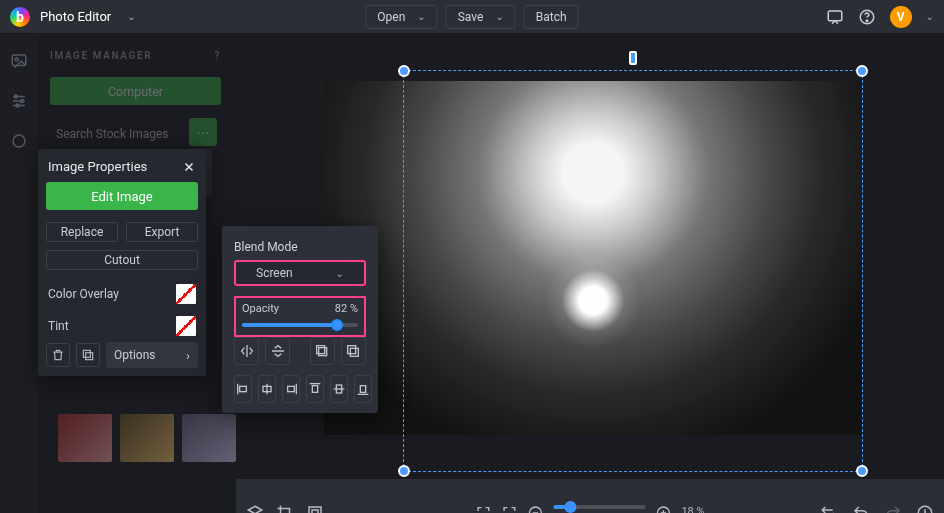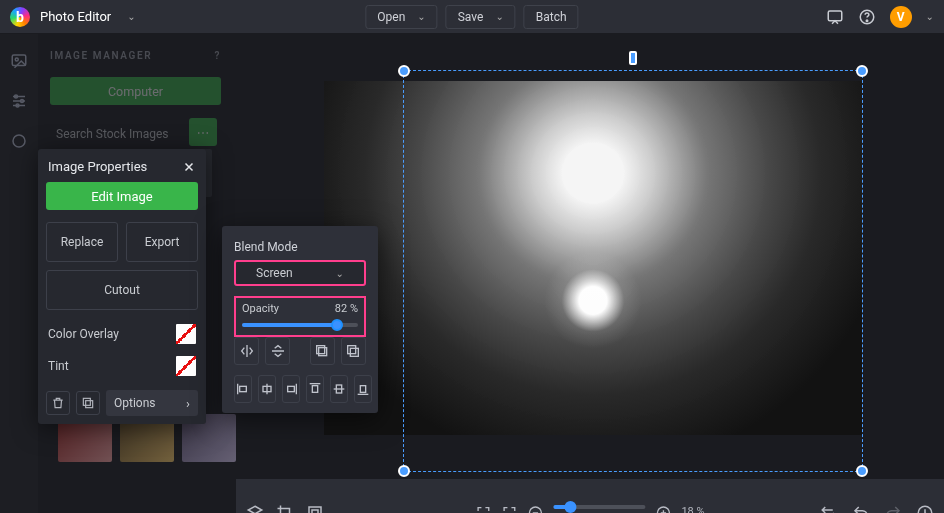--- a/index.html
+++ b/index.html
@@ -31,25 +31,25 @@
   .searchlbl { margin:22px 18px 0; font-size:12px;}
   .thumbrow { display:flex; flex-wrap:wrap; gap:6px; margin:8px 18px 0;}
   .thumb { width:48px; height:48px; background:#3b3e46; border-radius:2px;}
 
   
   .props { position:absolute; left:0; top:115px; width:168px; background:#26282f; border-radius:3px; padding:10px 8px 8px; box-shadow:0 4px 24px rgba(0,0,0,.5); z-index:40;}
   .props-hdr { display:flex;align-items:center; padding:0 2px 8px; font-size:13px; color:#e5e7eb;}
   .props-hdr .close { margin-left:auto; cursor:pointer;}
   .editbtn { background:#39b54a; color:#fff; height:28px; border-radius:3px; display:flex;align-items:center;justify-content:center; font-size:13px; cursor:pointer; margin-bottom:12px;}
   .btnrow { display:flex; gap:8px; margin-bottom:8px;}
-  .gbtn { flex:1; height:40px; border:1px solid #3d404a; border-radius:3px; display:flex;align-items:center;justify-content:center; font-size:12px; cursor:pointer;}
+  .gbtn { flex:1; height:20px; border:1px solid #3d404a; border-radius:3px; display:flex;align-items:center;justify-content:center; font-size:12px; cursor:pointer;}
   .proprow { display:flex; align-items:center; justify-content:space-between; padding:6px 2px; font-size:12px;}
   .swatch { width:20px; height:20px; background:#fff; position:relative; border-radius:1px;}
   .swatch::after{content:"";position:absolute;inset:0;background:linear-gradient(135deg,transparent 45%,#e81010 45%,#e81010 55%,transparent 55%);}
-  .bottomrow { display:flex; gap:6px; margin-top:8px; align-items:center;}
+  .bottomrow { display:flex; gap:6px; align-items:center;}
   .grayicon { width:24px;height:24px; border:1px solid #3d404a; border-radius:3px; display:flex;align-items:center;justify-content:center; color:#b2b5bd; cursor:pointer;}
   .optbtn { flex:1; height:26px; background:#34363f; border-radius:3px; display:flex; align-items:center; padding:0 8px; gap:6px; cursor:pointer; font-size:12px;}
   .optbtn .arrow { margin-left:auto; font-size:13px;}
 
   
   .blend { position:absolute; left:184px; top:192px; width:156px; background:#2e3039; border-radius:3px; padding:14px 12px 10px; box-shadow:0 6px 28px rgba(0,0,0,.55); z-index:45;}
   .blabel { font-size:12px; color:#cfd2d9; margin-bottom:6px;}
   .bselect { height:26px; border:2px solid #ff3e8d; border-radius:3px; background:#26282f; display:flex; align-items:center; padding:0 20px; font-size:12px; cursor:pointer; margin-bottom:10px;}
   .bselect .chev{margin-left:auto;}
   .bopwrap { border:2px solid #ff3e8d; border-radius:0; padding:4px 6px 8px; }

